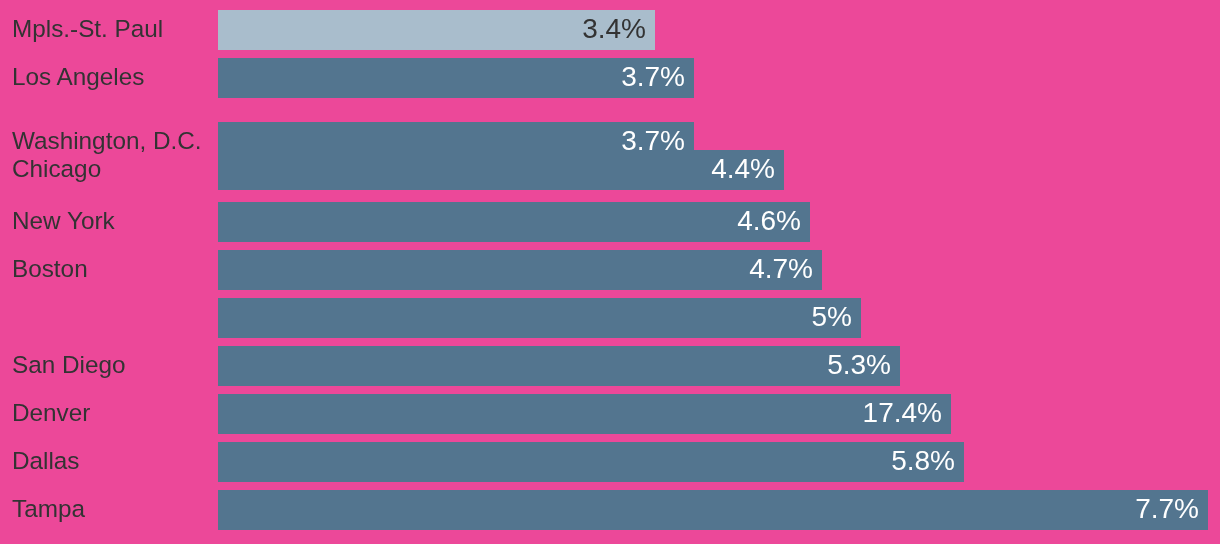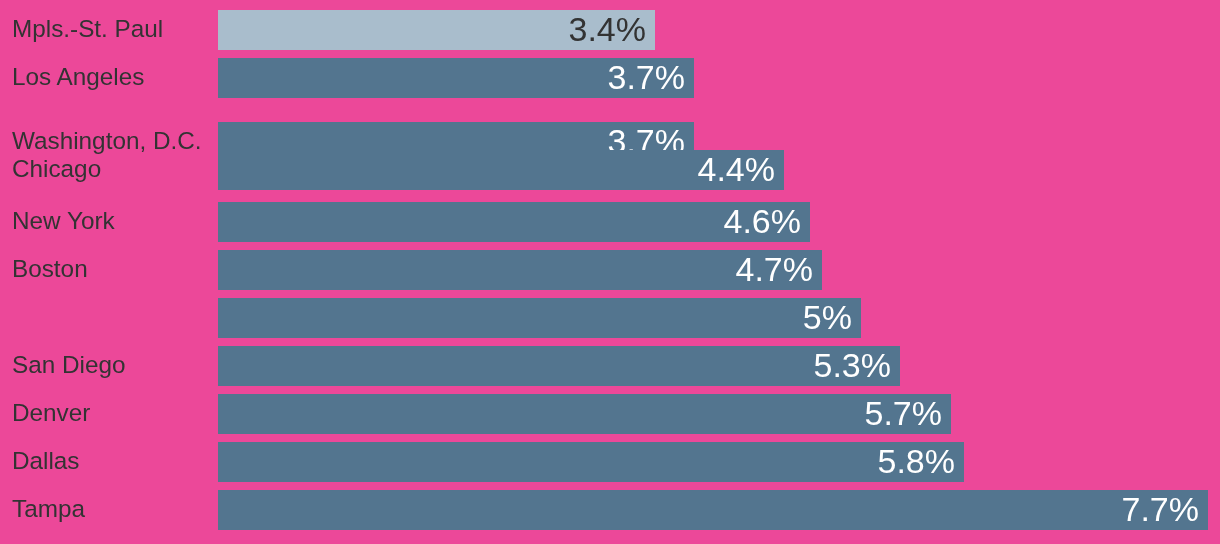--- a/index.html
+++ b/index.html
@@ -15,21 +15,21 @@
   }
   .bar-row{position:absolute;left:0;width:1220px;height:40px;}
   .category-label{
     position:absolute;left:12px;top:-1px;height:40px;line-height:40px;
     font-size:24.3px;color:#333333;white-space:nowrap;
     will-change:transform;             
   }
   .bar{position:absolute;left:218px;top:0;height:40px;}
   .value-label{
     position:absolute;top:-1px;height:40px;line-height:40px;
-    font-size:34px;white-space:nowrap;transform:translateX(-100%);
+    font-size:28px;white-space:nowrap;transform:translateX(-100%);
     will-change:transform;             
   }
 </style>
 </head>
 <body>
 
 <div id="chart" style="background: #ec4899;">
     <div class="bar-row" style="top: 10px; height: 40px;">
     <div class="category-label" style="color: rgb(51, 51, 51);">Mpls.-St. Paul</div>
     <div class="bar" style="left: 218px; width: 437.24px; height: 40px; background: rgb(169, 189, 204);"></div>
@@ -65,21 +65,21 @@
     <div class="value-label" style="left: 852px; color: rgb(255, 255, 255);">5%</div>
   </div>
     <div class="bar-row" style="top: 346px; height: 40px;">
     <div class="category-label" style="color: rgb(51, 51, 51);">San Diego</div>
     <div class="bar" style="left: 218px; width: 681.58px; height: 40px; background: rgb(83, 117, 143);"></div>
     <div class="value-label" style="left: 890.58px; color: rgb(255, 255, 255);">5.3%</div>
   </div>
     <div class="bar-row" style="top: 394px; height: 40px;">
     <div class="category-label" style="color: rgb(51, 51, 51);">Denver</div>
     <div class="bar" style="left: 218px; width: 733.02px; height: 40px; background: rgb(83, 117, 143);"></div>
-    <div class="value-label" style="left: 942.02px; color: rgb(255, 255, 255);">5.7%</div>
+    <div class="value-label" style="left: 942.02px; color: rgb(255, 255, 255);">17.4%</div>
   </div>
     <div class="bar-row" style="top: 442px; height: 36px;">
     <div class="category-label" style="color: rgb(51, 51, 51);">Dallas</div>
     <div class="bar" style="left: 218px; width: 745.88px; height: 40px; background: rgb(83, 117, 143);"></div>
     <div class="value-label" style="left: 954.88px; color: rgb(255, 255, 255);">5.8%</div>
   </div>
     <div class="bar-row" style="top: 490px; height: 40px;">
     <div class="category-label" style="color: rgb(51, 51, 51);">Tampa</div>
     <div class="bar" style="left: 218px; width: 990.22px; height: 40px; background: rgb(83, 117, 143);"></div>
     <div class="value-label" style="left: 1199.22px; color: rgb(255, 255, 255);">7.7%</div>

